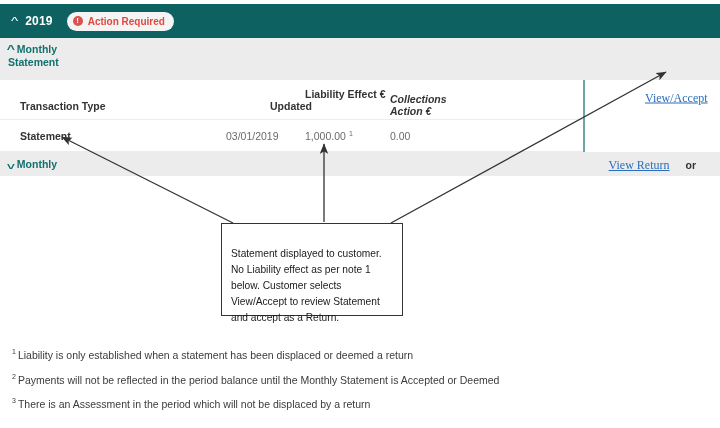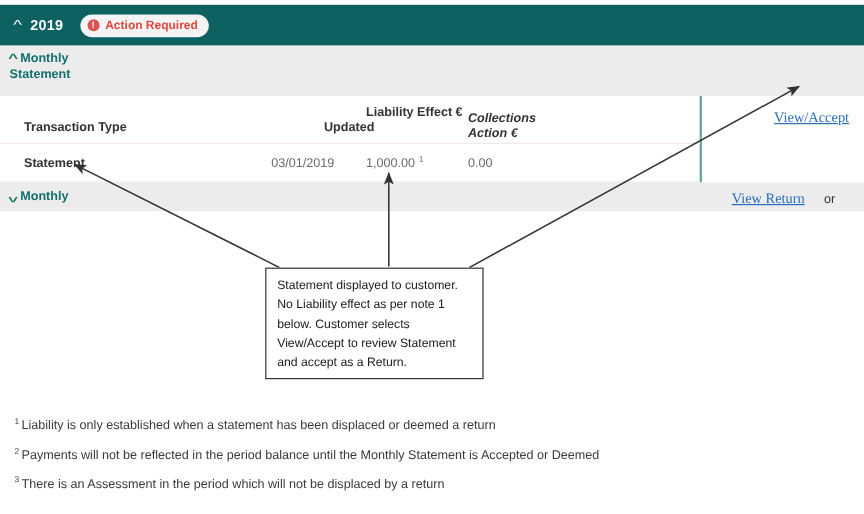--- a/index.html
+++ b/index.html
@@ -208,21 +208,21 @@
     margin-right: 3px;
   }
   .monthly-right {
     position: absolute;
     right: 24px;
     top: 6px;
     font-size: 10.5px;
   }
   .or-text {
     color: #333333;
-    font-weight: normal;
+    font-weight: bold;
     font-size: 10.5px;
     margin-left: 4px;
     padding-left: 12px;
   }
 
   
   .anno-svg {
     position: absolute;
     left: 0;
     top: 0;
@@ -232,21 +232,21 @@
   }
   .callout {
     position: absolute;
     left: 221px;
     top: 223px;
     width: 182px;
     height: 93px;
     border: 1px solid #333333;
     background: #ffffff;
     box-sizing: border-box;
-    padding: 7px 9px;
+    padding: 22px 9px;
     font-size: 10.2px;
     line-height: 16px;
     color: #1a1a1a;
   }
 
   
   .footnotes {
     position: absolute;
     left: 12px;
     top: 341px;

